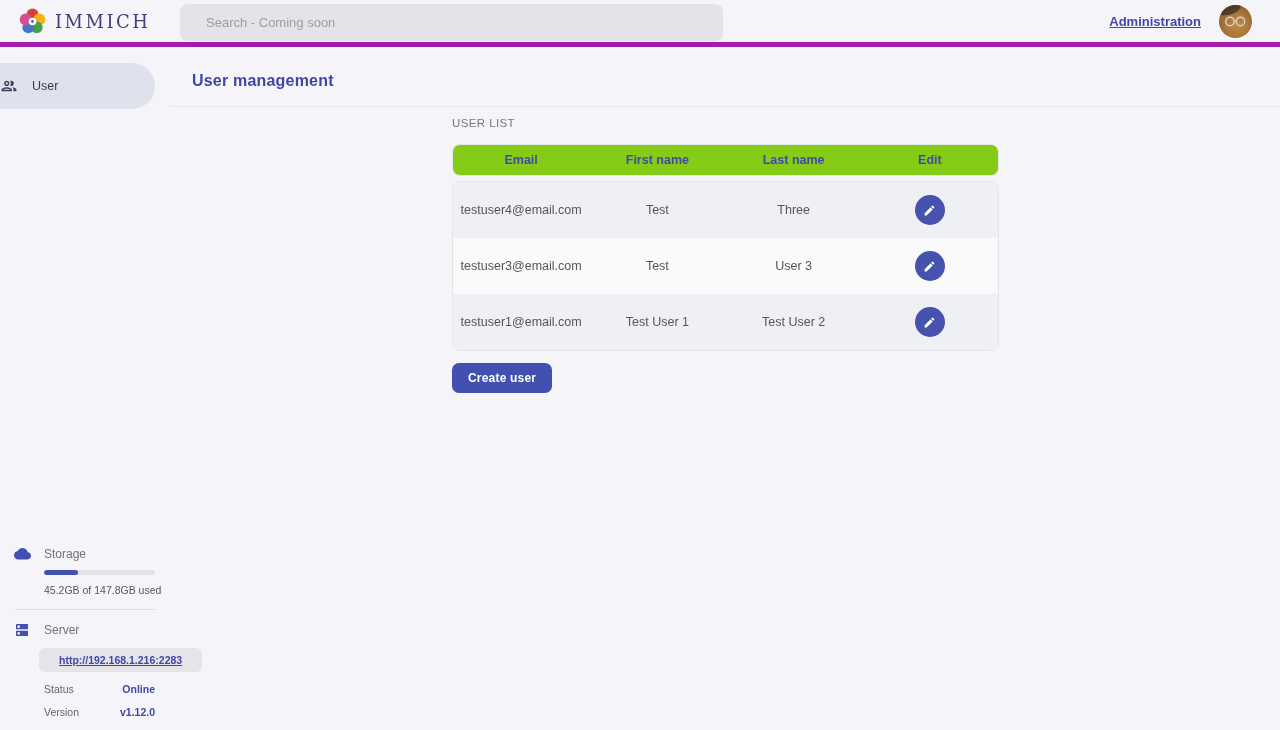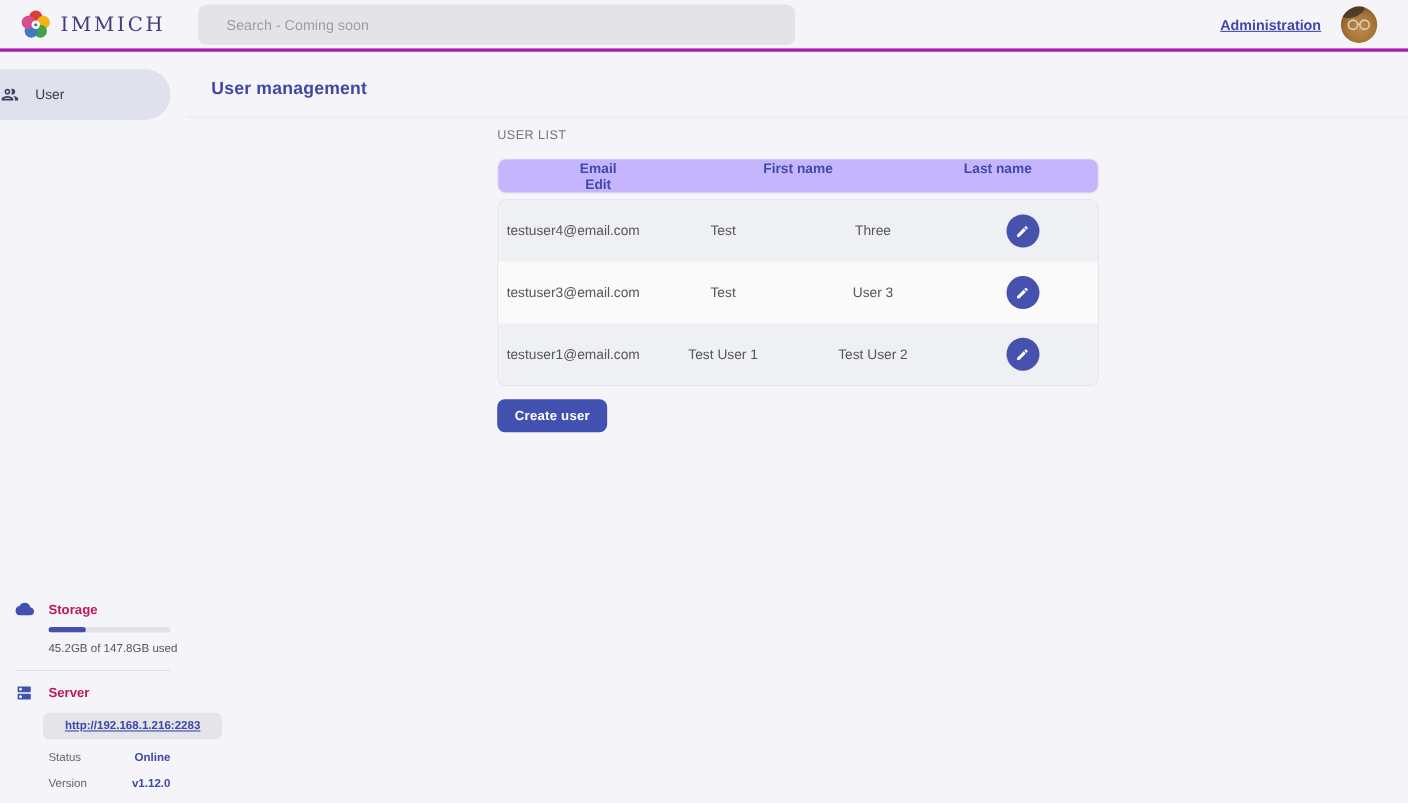--- a/index.html
+++ b/index.html
@@ -9,21 +9,21 @@
     background: #f5f5f9;
     color: #55555c;
     overflow: hidden;
   }
   #app { position: relative; width: 1280px; height: 730px; background: #f5f5f9; }
 
   
   .topbar {
     position: absolute; top: 0; left: 0; right: 0; height: 47px;
     display: flex; align-items: center;
-    border-bottom: 3px solid #a21caf;
+    border-bottom: 5px solid #a21caf;
     background: #f5f5f9;
     z-index: 5;
   }
   .logo-group { display: flex; align-items: center; gap: 9px; padding-left: 19px; }
   .logo-flower { width: 27px; height: 27px; display: block; }
   .logo-text {
     font-family: "DejaVu Serif", serif;
     font-size: 18px; letter-spacing: 2.5px;
     color: #443e7c; font-weight: 500;
   }
@@ -62,21 +62,21 @@
   .nav-item {
     margin-top: 16px; height: 46px; width: 155px;
     background: #dfe2ec; border-radius: 0 26px 26px 0;
     display: flex; align-items: center; gap: 14px;
     cursor: pointer;
   }
   .nav-item .nav-label { font-size: 12.5px; font-weight: 500; color: #353a50; }
   .sidebar-bottom { position: absolute; left: 0; right: 0; bottom: 12px; }
   .side-block { position: relative; padding-left: 44px; padding-right: 1px; }
   .side-block .block-icon { position: absolute; left: 14px; top: -1px; }
-  .block-title { font-size: 12px; font-weight: 700; color: #be185d; }
+  .block-title { font-size: 12px; font-weight: 400; color: #737373; }
   .progress-track {
     margin-top: 9px; height: 5px; width: 111px;
     background: #e1e1e6; border-radius: 3px; overflow: hidden;
   }
   .progress-fill { height: 100%; background: #4250af; border-radius: 3px; }
   .usage-text { margin-top: 9px; font-size: 10.5px; color: #55565f; white-space: nowrap; }
   .side-divider { margin: 13px 0 13px 15px; width: 140px; height: 1px; background: #dddde3; }
   .url-pill {
     display: inline-block; margin: 11px 0 0 -5px;
     background: #e4e4e9; border-radius: 6px;
@@ -98,23 +98,23 @@
   }
   .title-divider {
     position: absolute; top: 106px; left: 170px; right: 0;
     height: 1px; background: #e7e7ee;
   }
   .content { position: absolute; left: 452px; top: 117px; width: 547px; }
   .section-label {
     font-size: 11.5px; color: #76767e; letter-spacing: .4px; margin-bottom: 15px;
   }
   .table-header {
-    display: grid; grid-template-columns: repeat(3, 1fr);
+    display: grid; grid-template-columns: repeat(4, 1fr);
     height: 32px; align-items: center;
-    background: #c4b5fd; border: 1px solid #e4e4eb; border-radius: 8px;
+    background: #84cc16; border: 1px solid #e4e4eb; border-radius: 8px;
   }
   .table-header .col {
     text-align: center; font-size: 12.5px; font-weight: 600; color: #4149ac;
   }
   .table-body {
     margin-top: 5px; border: 1px solid #e4e4eb; border-radius: 8px; overflow: hidden;
   }
   .table-row {
     display: grid; grid-template-columns: repeat(4, 1fr);
     height: 56px; align-items: center;

